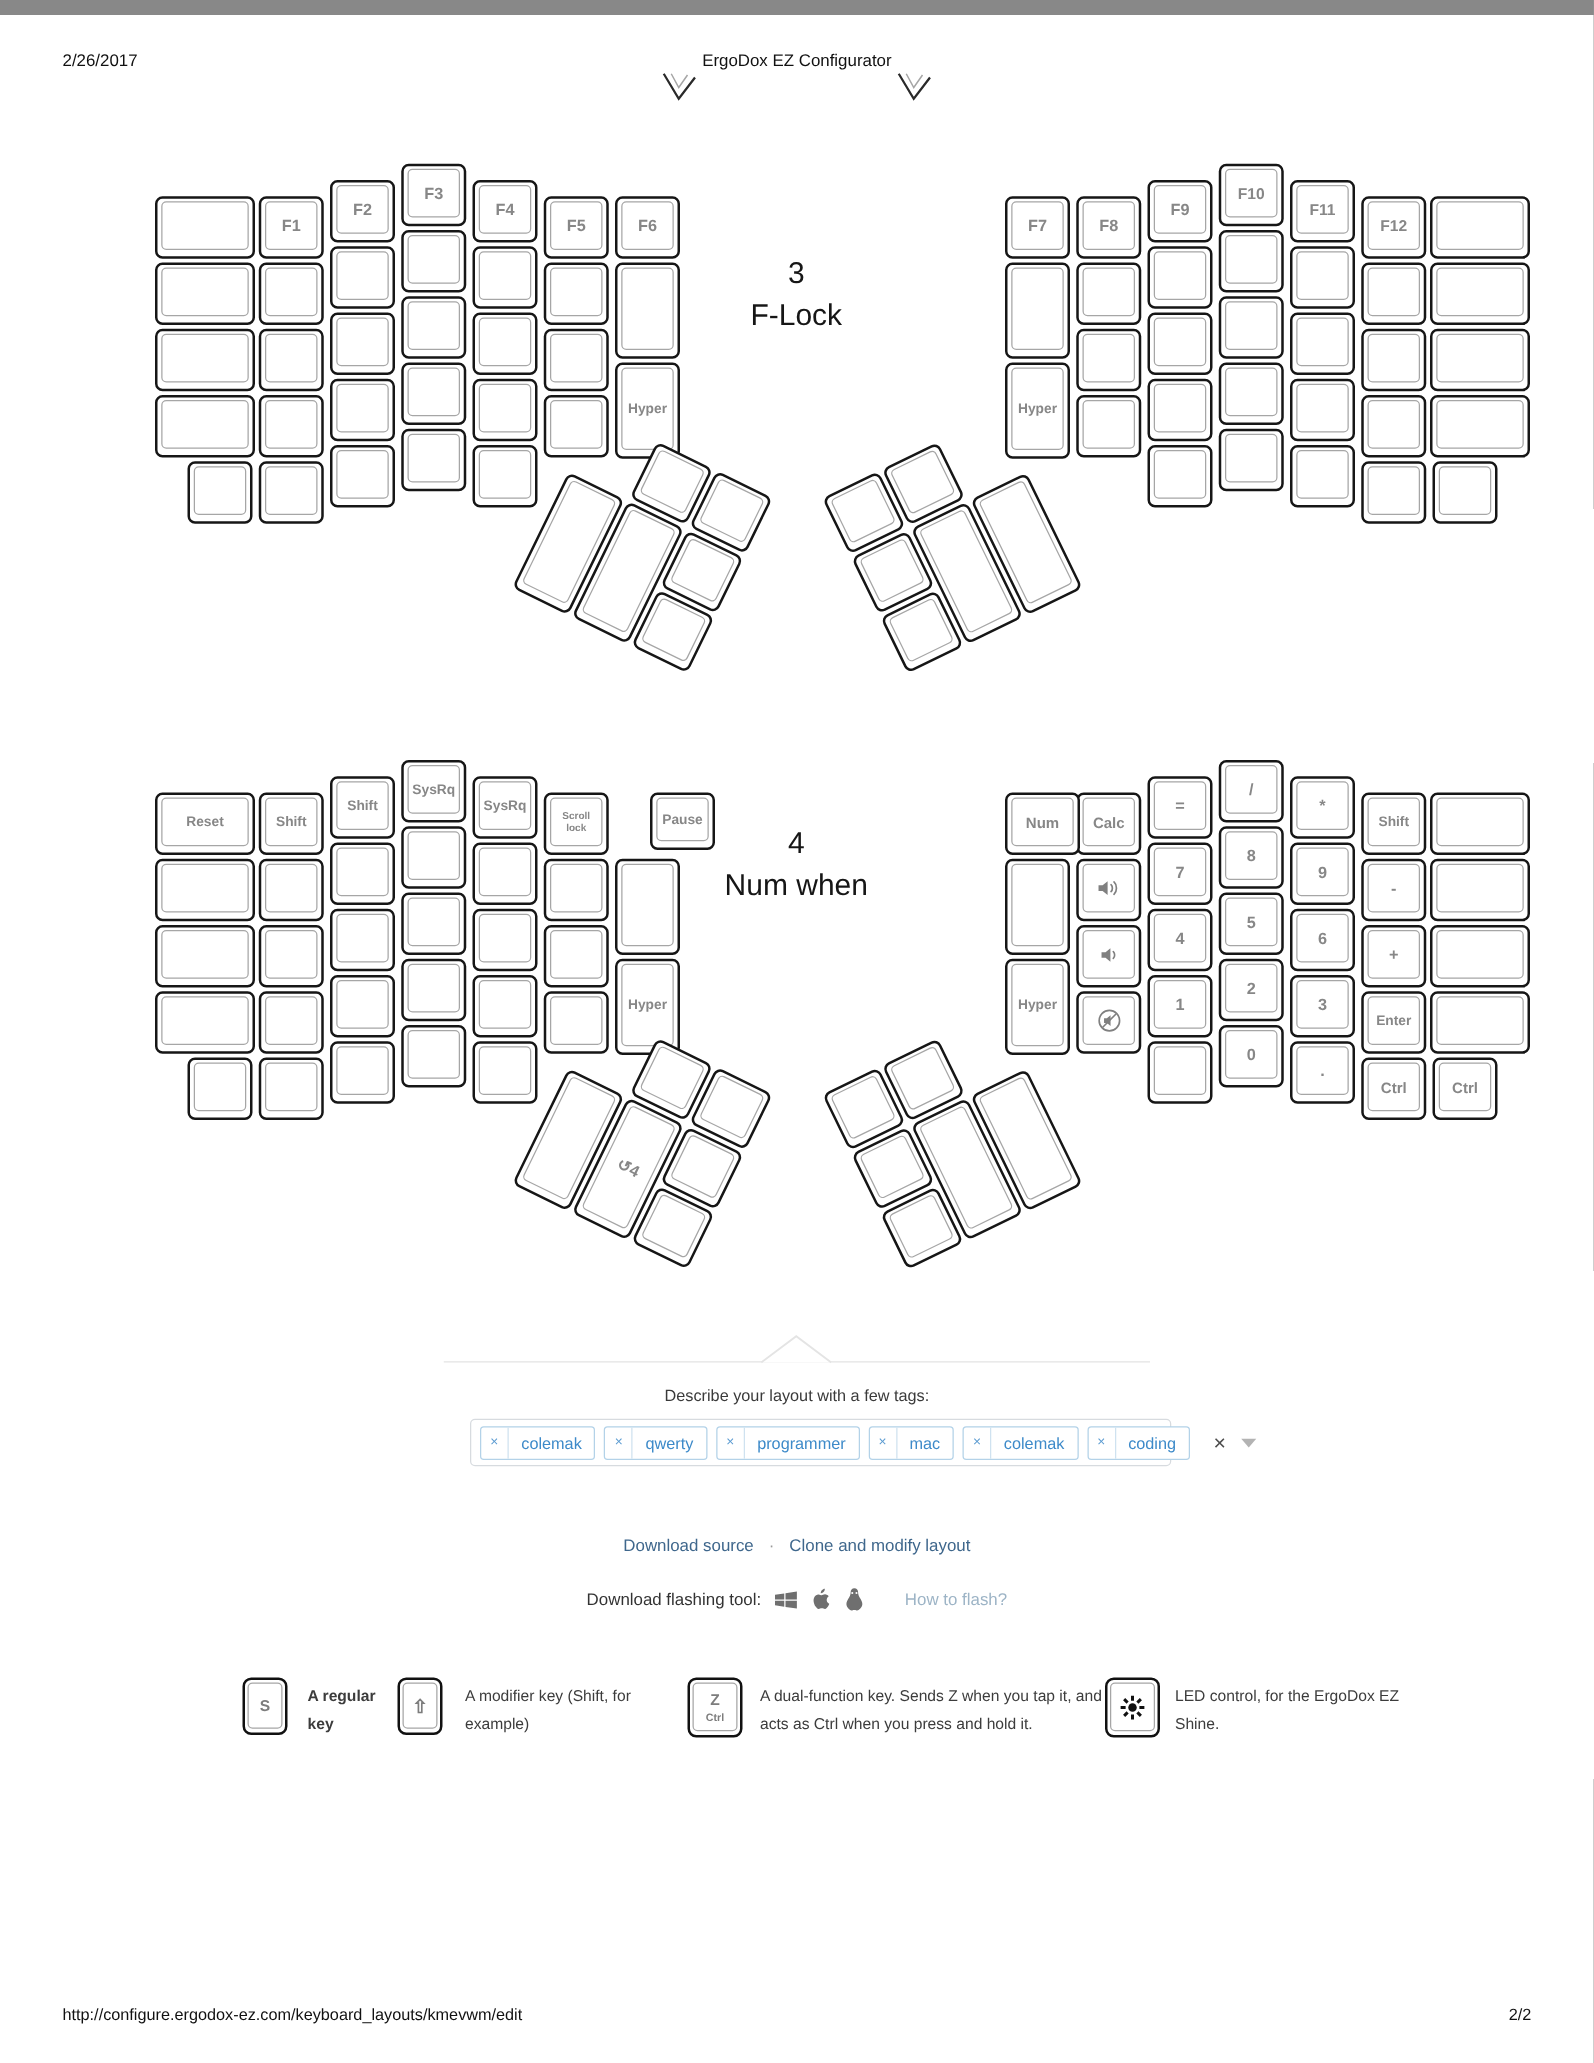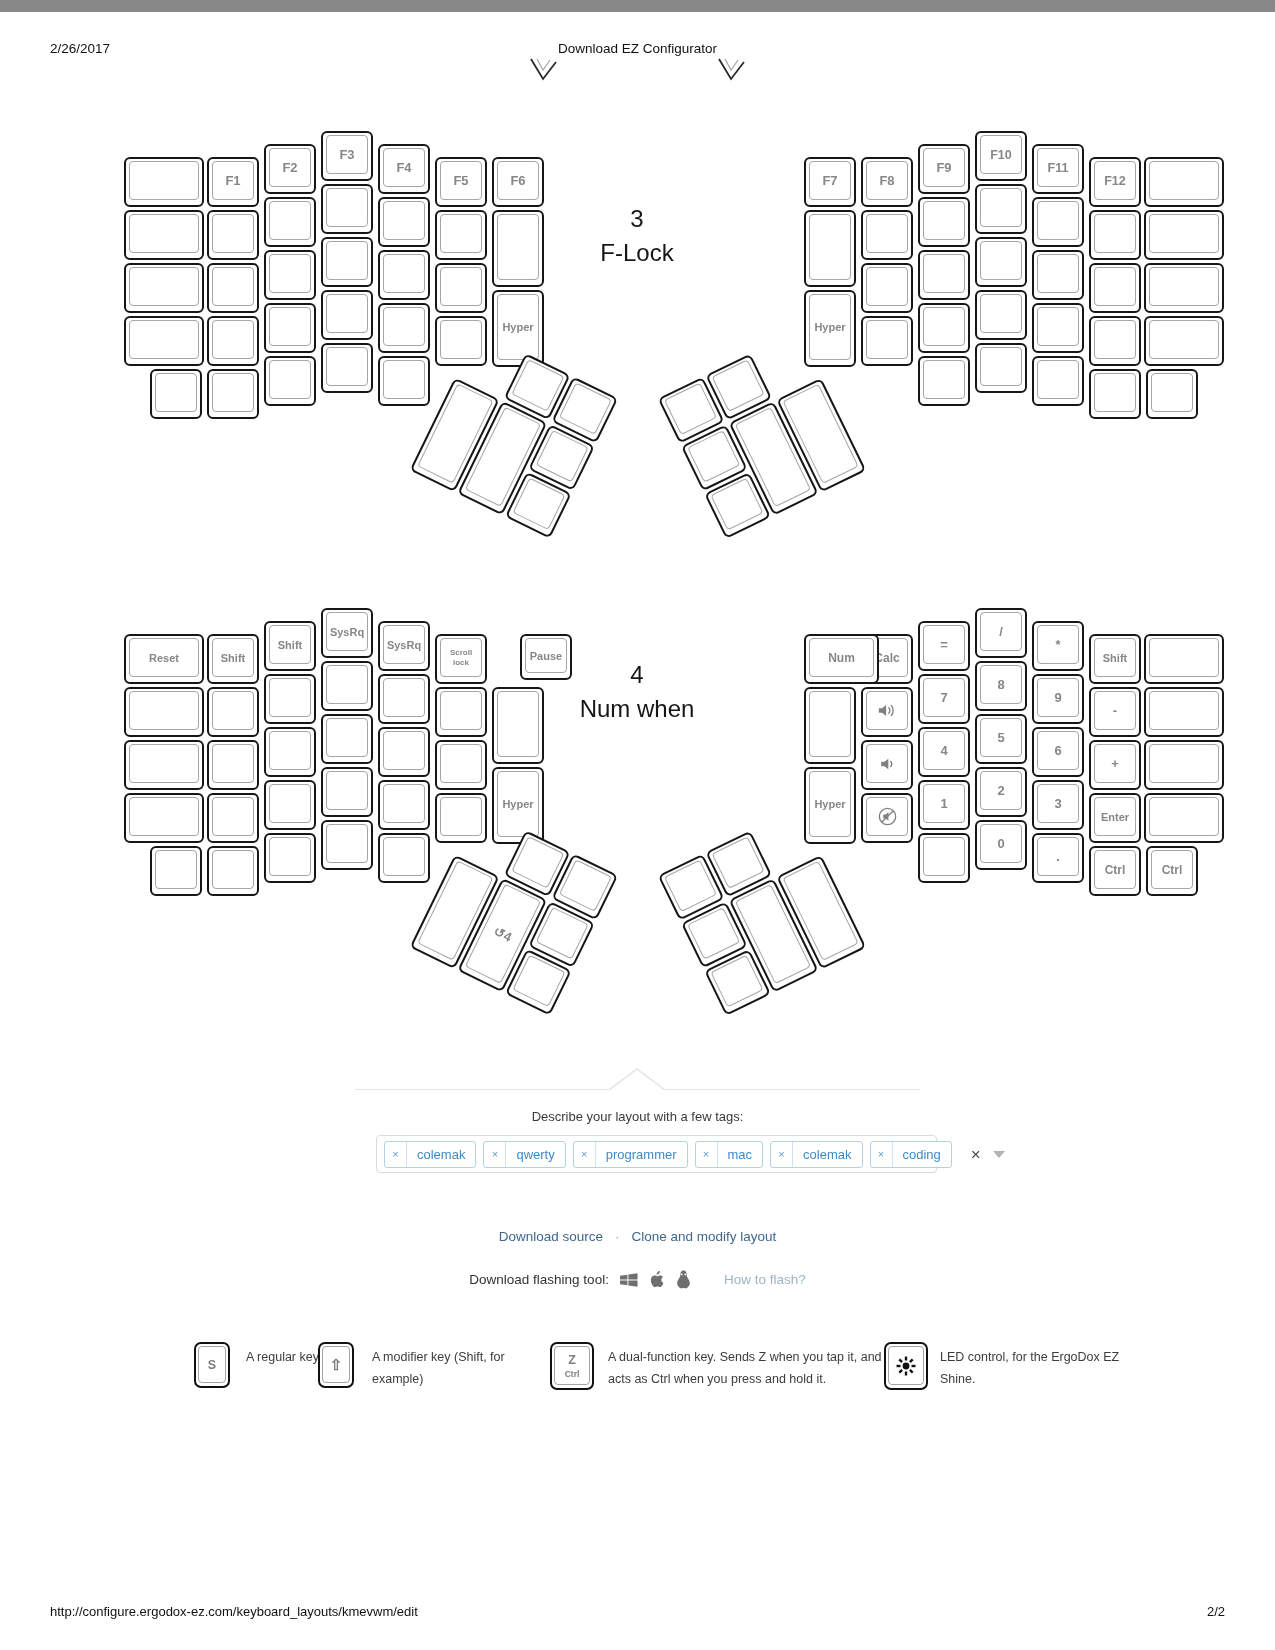--- a/index.html
+++ b/index.html
@@ -44,21 +44,21 @@
   .lg-txt{position:absolute;font-size:12.5px;color:#3c3c3c;line-height:22px;}
   .footer-url{position:absolute;left:50px;top:1592px;font-size:13px;color:#111;}
   .footer-page{position:absolute;right:50px;top:1592px;font-size:13px;color:#111;}
 </style>
 </head>
 <body>
 
 <div class="page">
 
   <div class="hdr-date">2/26/2017</div>
-  <div class="hdr-title">Download EZ Configurator</div>
+  <div class="hdr-title">ErgoDox EZ Configurator</div>
 
   <svg class="remnant" style="left:528px;top:46px" width="32" height="24" viewBox="0 0 32 24">
     <path d="M3 1 L15 21 L28 4" stroke="#2a2a2a" stroke-width="1.8" fill="none"></path>
     <path d="M9 1 L15 12 L22 2" stroke="#a6a6a6" stroke-width="1.2" fill="none"></path>
   </svg>
   <svg class="remnant" style="left:716px;top:46px" width="32" height="24" viewBox="0 0 32 24">
     <path d="M3 1 L15 21 L28 4" stroke="#2a2a2a" stroke-width="1.8" fill="none"></path>
     <path d="M9 1 L15 12 L22 2" stroke="#a6a6a6" stroke-width="1.2" fill="none"></path>
   </svg>
 
@@ -482,21 +482,21 @@
       </div>
       <div class="key" style="left: 861px; top: 781px; width: 52px; height: 50px;">
         <div class="cap">
           <svg width="19" height="19" viewBox="0 0 20 20">
             <circle cx="10" cy="10" r="8.6" stroke="#808080" stroke-width="1.4" fill="none"></circle>
             <path d="M5.5 8v4h2.4L11 14.6V5.4L7.9 8H5.5z" fill="#808080"></path>
             <path d="M4.2 15.8L15.8 4.2" stroke="#808080" stroke-width="1.4"></path>
           </svg>
         </div>
       </div>
-      <div class="key" style="left: 804px; top: 622px; width: 75px; height: 50px;">
+      <div class="key" style="left: 804px; top: 622px; width: 60px; height: 50px;">
         <div class="cap" style="font-size: 12px;">Num</div>
       </div>
       <div class="key" style="left: 804px; top: 675px; width: 52px; height: 77px;">
         <div class="cap"></div>
       </div>
       <div class="key" style="left: 804px; top: 755px; width: 52px; height: 77px;">
         <div class="cap" style="font-size: 11px;">Hyper</div>
       </div>
       <div class="key" style="left: 1146px; top: 834px; width: 52px; height: 50px;">
         <div class="cap" style="font-size: 12px;">Ctrl</div>
@@ -618,21 +618,21 @@
       </span>
     <span class="howto">How to flash?</span>
   </div>
 
   <div id="legend">
       <div class="lg-key" style="left: 194px; top: 1330px; width: 36px; height: 46px;">
         <div class="cap">
           <div style="font-size: 12.5px;">S</div>
         </div>
       </div>
-      <div class="lg-txt" style="left: 246px; top: 1334px; width: 74px;">A regular key</div>
+      <div class="lg-txt" style="left: 246px; top: 1334px; width: 74px; font-weight: bold;">A regular key</div>
       <div class="lg-key" style="left: 318px; top: 1330px; width: 36px; height: 46px;">
         <div class="cap">
           <div style="font-size: 15px;">⇧</div>
         </div>
       </div>
       <div class="lg-txt" style="left: 372px; top: 1334px; width: 168px;">A modifier key (Shift, for example)</div>
       <div class="lg-key" style="left: 550px; top: 1330px; width: 44px; height: 48px;">
         <div class="cap">
           <div style="font-size: 12.5px;">Z</div>
           <div style="font-size: 8.5px; margin-top: 2px;">Ctrl</div>

